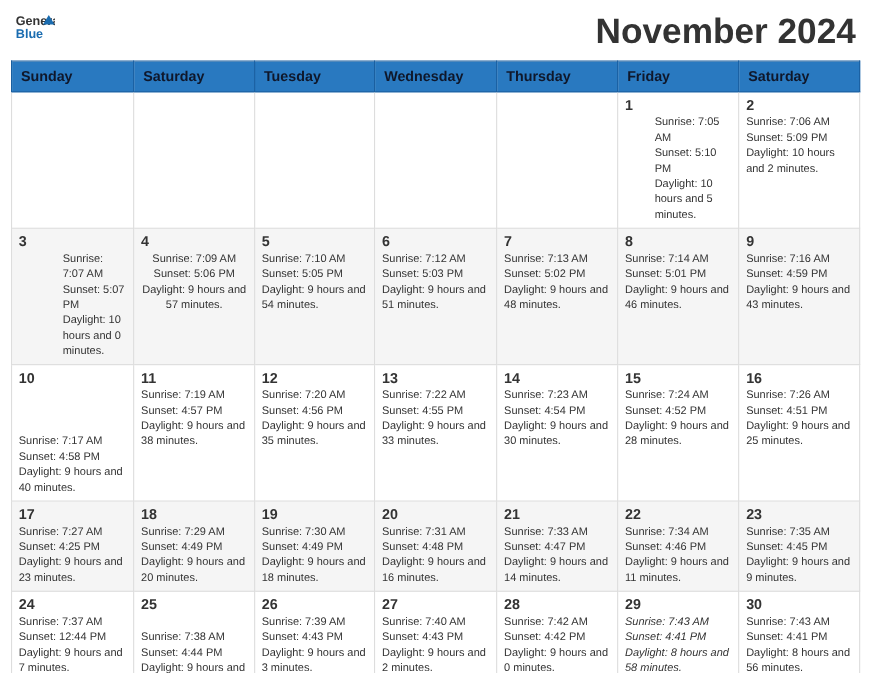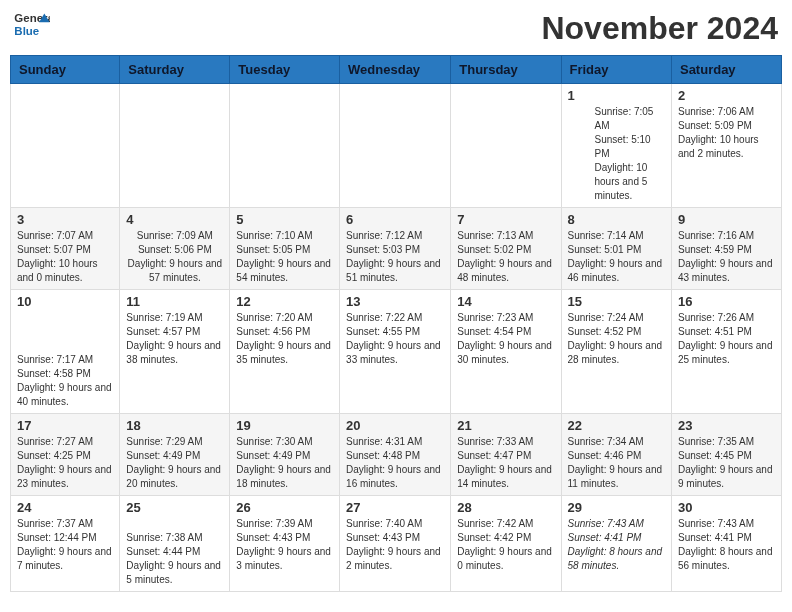--- a/index.html
+++ b/index.html
@@ -125,21 +125,21 @@
         <td>
           <span class="day-number">2</span>
           <div class="day-info" style="white-space: pre-line;">Sunrise: 7:06 AM
 Sunset: 5:09 PM
 Daylight: 10 hours and 2 minutes.</div>
         </td>
       </tr>
       <tr class="row-even">
         <td>
           <span class="day-number">3</span>
-          <div class="day-info" style="white-space: pre-line;">Sunrise: 7:07 AM
+          <div class="day-info" style="white-space: pre-line; margin-left: 40px;">Sunrise: 7:07 AM
 Sunset: 5:07 PM
 Daylight: 10 hours and 0 minutes.</div>
         </td>
         <td>
           <span class="day-number">4</span>
           <div class="day-info" style="white-space: pre-line; text-align: center;">Sunrise: 7:09 AM
 Sunset: 5:06 PM
 Daylight: 9 hours and 57 minutes.</div>
         </td>
         <td>
@@ -231,21 +231,21 @@
 Daylight: 9 hours and 20 minutes.</div>
         </td>
         <td>
           <span class="day-number">19</span>
           <div class="day-info" style="white-space: pre-line;">Sunrise: 7:30 AM
 Sunset: 4:49 PM
 Daylight: 9 hours and 18 minutes.</div>
         </td>
         <td>
           <span class="day-number">20</span>
-          <div class="day-info" style="white-space: pre-line;">Sunrise: 4:31 AM
+          <div class="day-info" style="white-space: pre-line;">Sunrise: 7:31 AM
 Sunset: 4:48 PM
 Daylight: 9 hours and 16 minutes.</div>
         </td>
         <td>
           <span class="day-number">21</span>
           <div class="day-info" style="white-space: pre-line;">Sunrise: 7:33 AM
 Sunset: 4:47 PM
 Daylight: 9 hours and 14 minutes.</div>
         </td>
         <td>

